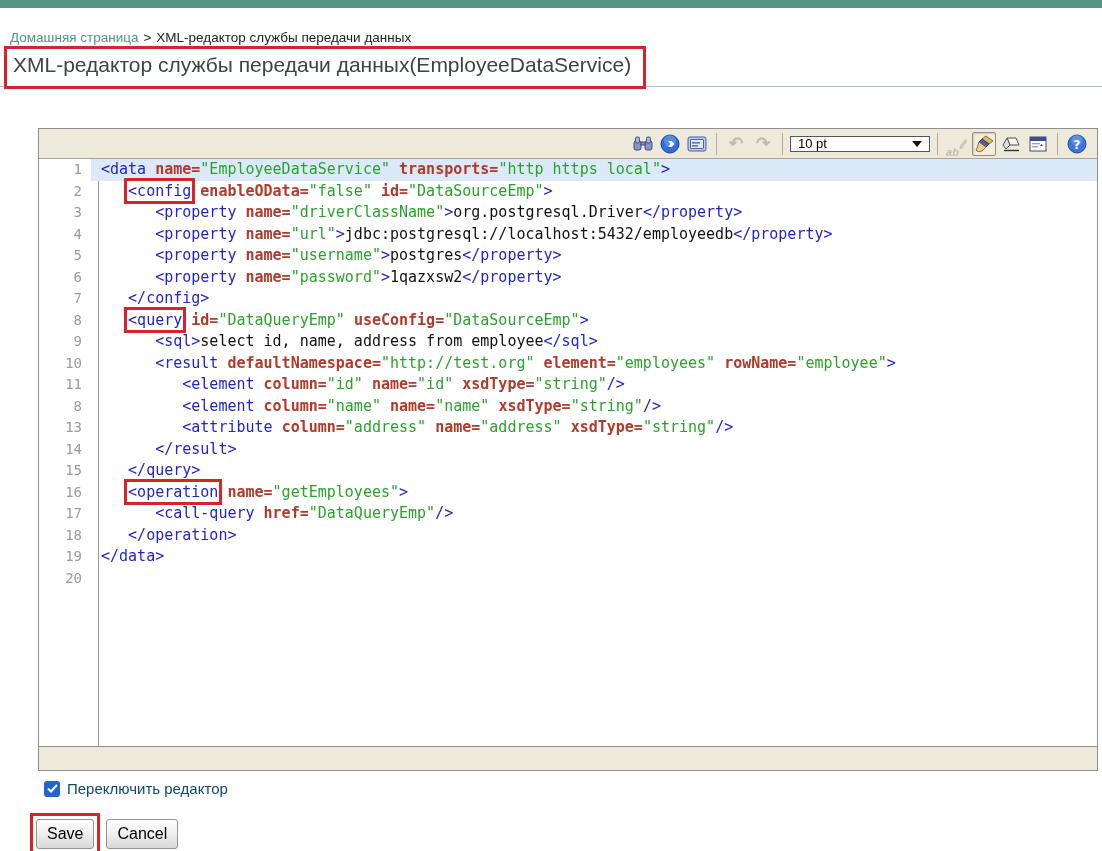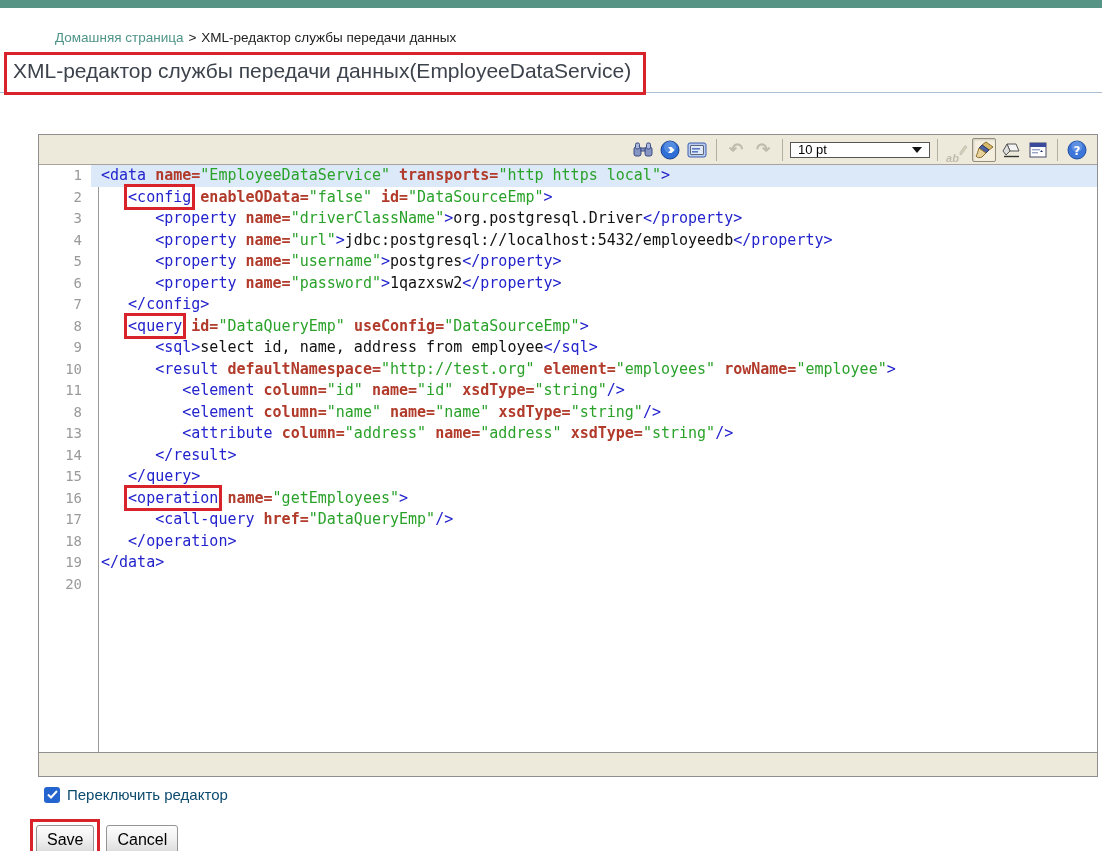--- a/index.html
+++ b/index.html
@@ -15,24 +15,24 @@
   }
   *{box-sizing:border-box;}
   html,body{margin:0;padding:0;}
   body{
     width:1102px;height:851px;overflow:hidden;background:#ffffff;
     font-family:"Liberation Sans", sans-serif;color:#222;
   }
   .topbar{height:8px;width:100%;background:var(--teal);}
   
   .breadcrumb{margin:22px 0 0 10px;font-size:13.5px;color:#222;}
-  .breadcrumb .crumb-home{color:var(--link);text-decoration:none;cursor:pointer;margin-left:45px;}
+  .breadcrumb .crumb-home{color:var(--link);text-decoration:none;cursor:pointer;}
   .breadcrumb .sep{margin:0 5px;color:#222;}
   
-  .title-row{position:relative;height:56px;margin-top:10px;}
+  .title-row{position:relative;height:56px;margin-top:4px;}
   .title-underline{position:absolute;left:0;top:37px;width:100%;height:1px;background:#aabfd3;}
   .title-box{
     position:absolute;left:4px;top:-3px;margin:0;display:inline-block;
     border:3px solid var(--red);padding:4px 12px 9px 6px;
     font-size:21px;font-weight:400;color:#3d434c;background:transparent;white-space:nowrap;
   }
   
   .editor-frame{
     margin:23px 0 0 38px;width:1060px;border:1px solid var(--frame-border);
     background:#fff;

